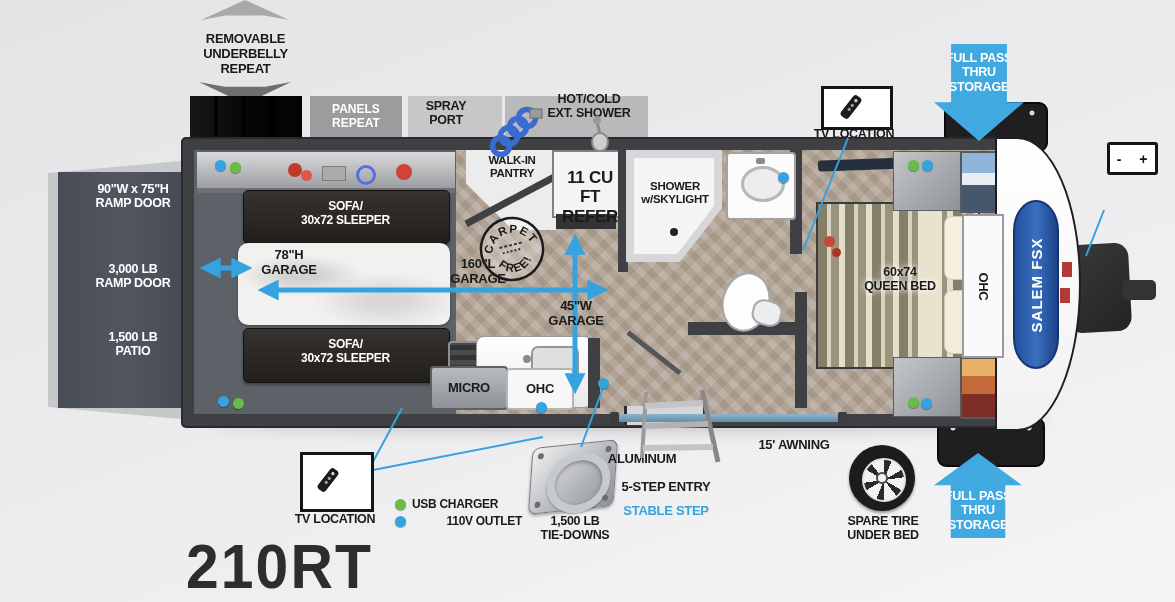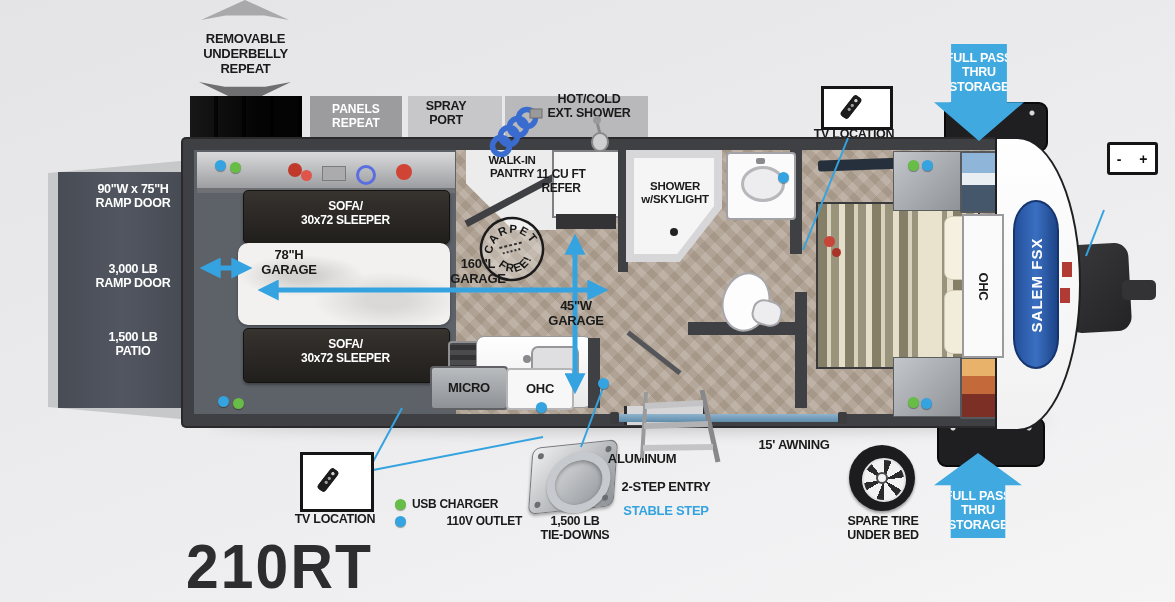--- a/index.html
+++ b/index.html
@@ -160,21 +160,21 @@
   <div class="wall" style="left:588px;top:338px;width:12px;height:70px;"></div>
 
   <div class="abs" style="left:466px;top:150px;width:90px;height:80px;background:#ececed;
               clip-path:polygon(0 0,100% 0,100% 100%,52% 100%,0 42%);"></div>
   <div class="abs" style="left:460px;top:196px;width:104px;height:7px;background:#3f4043;transform:rotate(-28deg);"></div>
   <div class="lbl" style="left:470px;top:154px;width:84px;font-size:11.5px;">WALK-IN
 PANTRY</div>
 
   <div class="abs" style="left:552px;top:150px;width:68px;height:64px;background:#f4f4f5;border:2px solid #808084;"></div>
   <div class="abs" style="left:556px;top:214px;width:60px;height:15px;background:#333335;"></div>
-  <div class="lbl" style="left:527px;top:168px;width:68px;font-size:12px;">11 CU FT
+  <div class="lbl" style="left:556px;top:168px;width:68px;font-size:17px;">11 CU FT
 REFER</div>
 
   <div class="wall" style="left:618px;top:150px;width:10px;height:122px;"></div>
   <div class="wall" style="left:688px;top:322px;width:112px;height:13px;"></div>
   <div class="wall" style="left:790px;top:150px;width:12px;height:104px;"></div>
   <div class="wall" style="left:795px;top:292px;width:12px;height:116px;"></div>
   <div class="abs" style="left:628px;top:330px;width:66px;height:5px;background:#55565a;transform-origin:left center;transform:rotate(38deg);"></div>
 
   <div class="abs" style="left:626px;top:150px;width:96px;height:112px;background:#d7d7d9;
               clip-path:polygon(0 0,100% 0,100% 52%,56% 100%,0 100%);">
@@ -195,20 +195,23 @@
 
   <div class="abs" style="left:818px;top:159px;width:90px;height:11px;background:#26303d;border-radius:3px;transform:rotate(-2deg);"></div>
   <div class="abs" style="left:816px;top:202px;width:160px;height:163px;border:2px solid #3a3a3c;background:
          repeating-linear-gradient(90deg,#857f68 0 9px,#d8d1bc 9px 13px,#9a947c 13px 21px,#e5deca 21px 27px);">
     <div class="abs" style="left:100px;top:0;width:24px;height:163px;background:#e9e2cd;"></div>
     <div class="abs" style="left:126px;top:12px;width:28px;height:62px;background:#f5f0df;border:1px solid #cfc9b6;border-radius:8px;"></div>
     <div class="abs" style="left:126px;top:86px;width:28px;height:62px;background:#f2edda;border:1px solid #cfc9b6;border-radius:8px;"></div>
     <div class="abs" style="left:6px;top:32px;width:11px;height:11px;border-radius:50%;background:#c8453a;"></div>
     <div class="abs" style="left:14px;top:44px;width:9px;height:9px;border-radius:50%;background:#a93328;"></div>
   </div>
+  <div class="lbl" style="left:848px;top:265px;width:104px;font-size:12.5px;z-index:5;
+              text-shadow:0 0 5px rgba(255,255,255,.95),0 0 9px rgba(255,255,255,.9);">60x74
+QUEEN BED</div>
 
   <div class="abs" style="left:893px;top:151px;width:66px;height:58px;background:linear-gradient(135deg,#c3c6ca,#8f9296);border:1px solid #5b5d60;"></div>
   <div class="abs" style="left:893px;top:357px;width:66px;height:58px;background:linear-gradient(135deg,#c3c6ca,#8f9296);border:1px solid #5b5d60;"></div>
   <div class="photo" style="left:960px;top:151px;width:40px;height:58px;background:linear-gradient(180deg,#8fb6d8 0 35%,#e8eef2 35% 55%,#45576b 55% 100%);"></div>
   <div class="photo" style="left:960px;top:357px;width:40px;height:58px;background:linear-gradient(180deg,#e8b26a 0 30%,#c46a3a 30% 60%,#7c2f24 60% 100%);"></div>
   <div class="abs flexc" style="left:962px;top:214px;width:38px;height:140px;background:#fafafb;border:2px solid #9b9b9f;z-index:7;">
     <span class="lbl" style="position:static;font-size:13px;transform:rotate(90deg);">OHC</span>
   </div>
 
   <div class="abs" style="left:624px;top:406px;width:76px;height:19px;background:#d6d6d8;border-left:3px solid #2c2c2e;border-right:3px solid #2c2c2e;z-index:4;"></div>
@@ -308,21 +311,21 @@
     <div class="abs" style="left:5px;top:5px;width:6px;height:6px;border-radius:50%;background:#6b6d70;"></div>
     <div class="abs" style="right:5px;top:5px;width:6px;height:6px;border-radius:50%;background:#6b6d70;"></div>
     <div class="abs" style="left:5px;bottom:5px;width:6px;height:6px;border-radius:50%;background:#6b6d70;"></div>
     <div class="abs" style="right:5px;bottom:5px;width:6px;height:6px;border-radius:50%;background:#6b6d70;"></div>
   </div>
   <div class="lbl" style="left:515px;top:514px;width:120px;font-size:12.5px;">1,500 LB
 TIE-DOWNS</div>
 
   <div class="lbl" style="left:586px;top:452px;width:112px;font-size:13px;">ALUMINUM</div>
   <div class="lbl" style="left:610px;top:466px;width:112px;font-size:13px;color:#35a3e0;margin-top:38px;">STABLE STEP</div>
-  <div class="lbl" style="left:610px;top:480px;width:112px;font-size:13px;">2-STEP ENTRY</div>
+  <div class="lbl" style="left:610px;top:480px;width:112px;font-size:13px;">5-STEP ENTRY</div>
 
   <div class="lbl" style="left:748px;top:438px;width:92px;font-size:13px;">15' AWNING</div>
 
   <div class="abs" style="left:849px;top:445px;width:66px;height:66px;border-radius:50%;background:#1c1c1e;
               box-shadow:0 2px 3px rgba(0,0,0,.4);">
     <div class="abs" style="left:13px;top:13px;width:40px;height:40px;border-radius:50%;
                 background:repeating-conic-gradient(#2a2a2c 0 22deg,#f2f2f3 22deg 60deg);border:2px solid #e4e4e6;"></div>
     <div class="abs" style="left:27px;top:27px;width:12px;height:12px;border-radius:50%;background:#f2f2f3;border:2px solid #4a4a4c;box-sizing:border-box;"></div>
   </div>
   <div class="lbl" style="left:836px;top:514px;width:94px;font-size:12.5px;">SPARE TIRE

